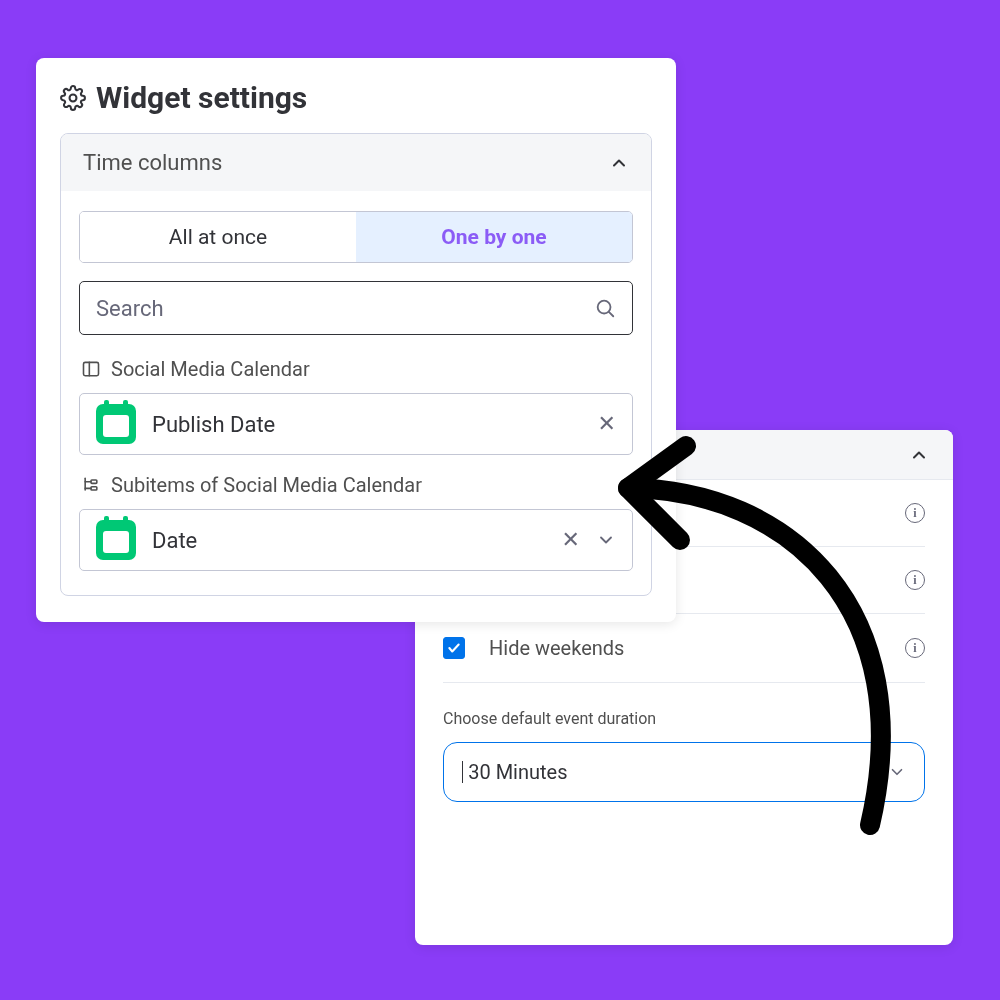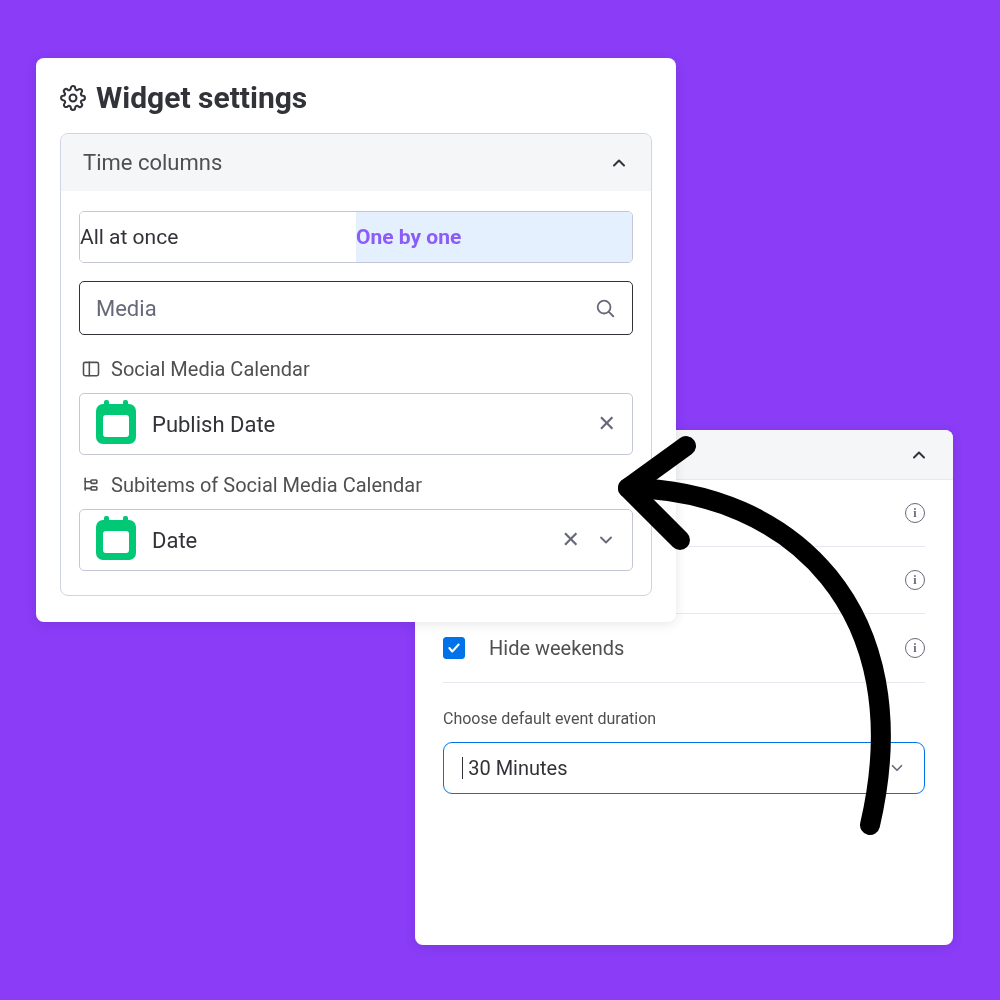--- a/index.html
+++ b/index.html
@@ -55,22 +55,22 @@
     background:#fff;
   }
   .checkbox.checked {
     background:#0073ea; border-color:#0073ea;
   }
   .checkbox.hidden-box { visibility: hidden; }
   .duration-label { color:#505050; font-size:16px; padding-top:2px; }
   .duration-select {
     margin-top: 14px;
     border: 1.5px solid #0073ea;
-    border-radius: 9px;
-    height: 52px;
+    border-radius: 14px;
+    height: 60px;
     display:flex; align-items:center; justify-content:space-between;
     padding: 0 18px;
   }
   .duration-value {
     color:#323338; font-size:20px;
     display:flex; align-items:center;
   }
   .cursor-bar {
     display:inline-block; width:1.2px; height:22px;
     background:#323338; margin-right:5px;
@@ -92,21 +92,21 @@
     display:flex; align-items:center; justify-content:space-between;
     color:#505050; font-size:22px;
   }
   .section-body { padding: 20px 18px 6px 18px; }
   .toggle {
     display:flex; width:100%;
     border:1px solid #c3c6d4; border-radius:5px; overflow:hidden;
     margin-bottom: 18px;
   }
   .toggle-opt {
-    flex:1; padding:13px 0;
+    flex:1; text-align:center; padding:13px 0;
     font-size:21px; background:#fff; color:#323338;
   }
   .toggle-opt.active {
     background:#e5f0ff; color:#8b5cf6; font-weight:700;
   }
   .search {
     border:1.8px solid #323338; border-radius:5px;
     height:54px; display:flex; align-items:center;
     padding: 0 16px; justify-content:space-between;
     margin-bottom: 22px;
@@ -225,21 +225,21 @@
           </svg>
       </span>
     </div>
     <div class="section-body">
       <div class="toggle">
         <div class="toggle-opt">All at once</div>
         <div class="toggle-opt active">One by one</div>
       </div>
 
       <div class="search">
-        <span class="search-ph">Media</span>
+        <span class="search-ph">Search</span>
         <span class="svg">
           <svg width="22" height="22" viewBox="0 0 24 24" fill="none" stroke="#676879" stroke-width="2" stroke-linecap="round" stroke-linejoin="round">
               <circle cx="11" cy="11" r="7"></circle>
               <line x1="21" y1="21" x2="16.2" y2="16.2"></line>
             </svg>
         </span>
       </div>
 
       <div class="group-label">
         <span class="svg">

